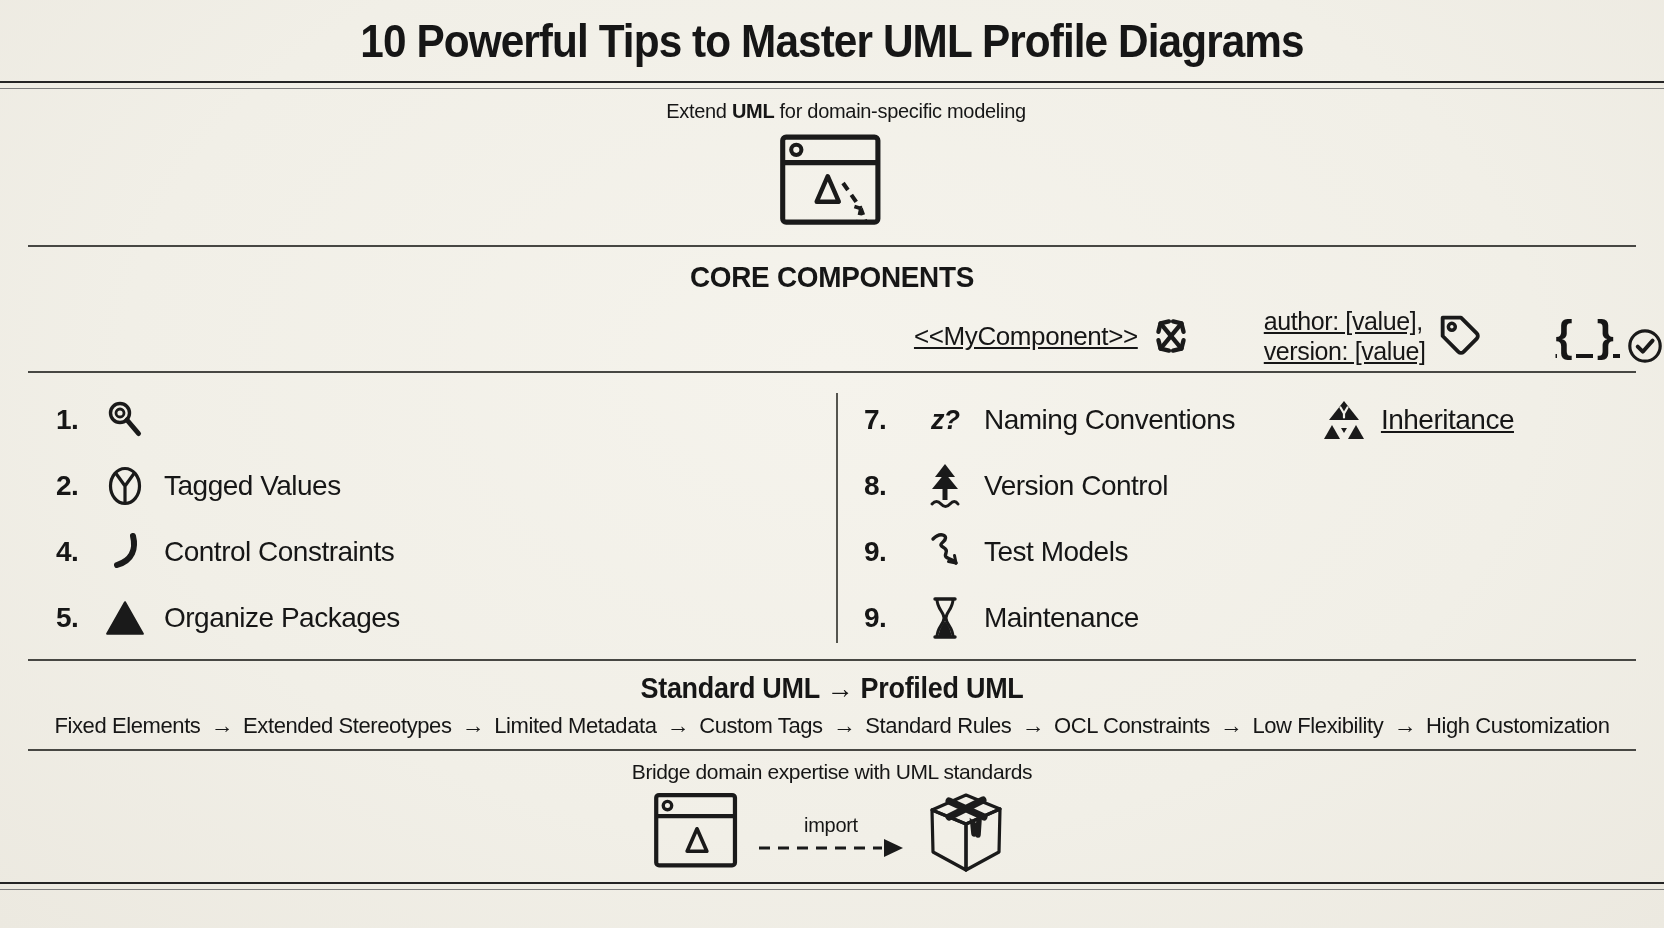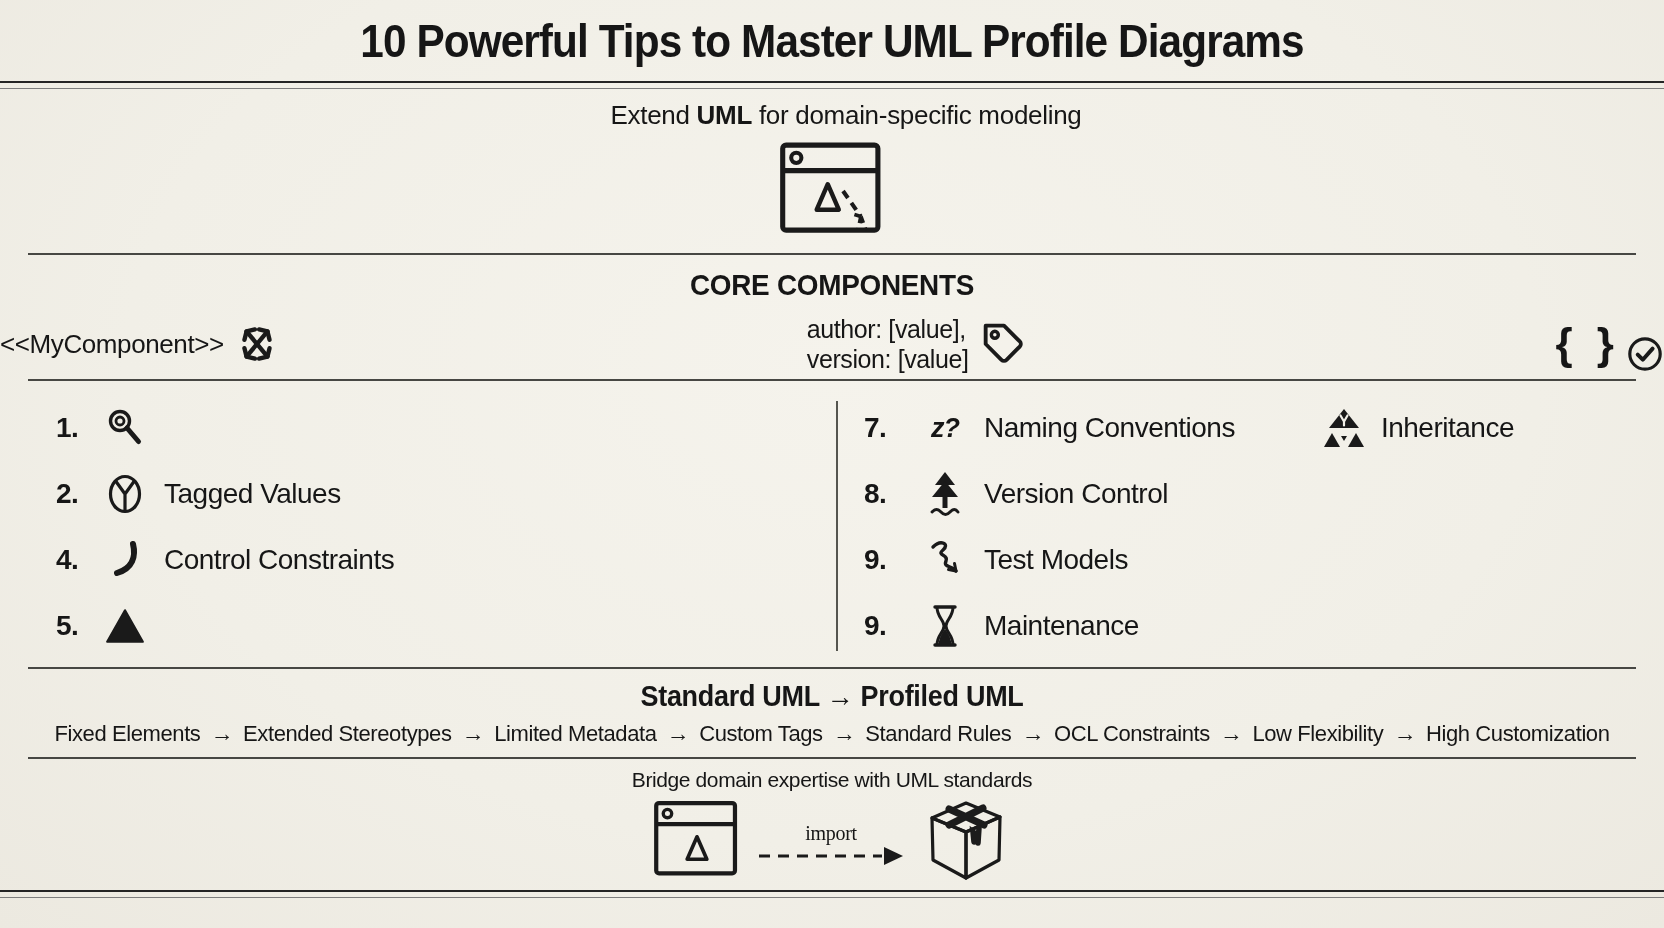--- a/index.html
+++ b/index.html
@@ -14,28 +14,28 @@
   .condensed-sm{transform:scaleX(.93);transform-origin:50% 50%;}
 
   .page-title{
     margin-top:14px;font-size:47px;font-weight:700;letter-spacing:-1px;
     line-height:1.15;white-space:nowrap;
   }
   .double-rule{height:5px;border-top:2.5px solid #242424;border-bottom:1.5px solid #7d7d7d;margin-top:13px;}
   .double-rule.bottom{margin-top:7px;}
   .rule{border-top:2px solid #474743;margin:0 28px;}
 
-  .hook-text{margin-top:11px;font-size:26px;letter-spacing:-0.3px;margin-left:28px;}
+  .hook-text{margin-top:11px;font-size:20px;letter-spacing:-0.3px;margin-left:28px;}
   .hook-text b{font-weight:700;}
   .hook-icon-wrap{margin-top:9px;display:flex;justify-content:center;}
 
   .section-heading{font-size:30px;font-weight:700;letter-spacing:-0.3px;margin-top:13px;white-space:nowrap;}
 
   .core-row{
-    margin-top:7px;height:70px;display:flex;justify-content:space-between;align-items:center;gap:28px;
+    margin-top:7px;height:70px;display:flex;justify-content:flex-end;align-items:center;gap:72px;text-decoration:underline;
   }
   .core-item{display:flex;align-items:center;gap:12px;}
   .core-label{font-size:26px;letter-spacing:-0.4px;white-space:nowrap;}
   .core-meta{font-size:25px;line-height:1.2;letter-spacing:-0.4px;text-align:left;}
   .braces{font-size:44px;font-weight:700;letter-spacing:6px;}
   .check-low{margin-top:20px;margin-left:-6px;}
 
   .tips{position:relative;padding-top:14px;height:272px;display:flex;}
   .tips-divider{position:absolute;left:836px;top:20px;height:250px;width:2px;background:#55554f;}
   .tips-col{display:flex;flex-direction:column;}
@@ -53,21 +53,21 @@
 
   .compare-heading{margin-top:11px;font-size:29px;font-weight:700;letter-spacing:-0.3px;white-space:nowrap;}
   .flow-row{margin-top:7px;font-size:22px;letter-spacing:-0.4px;white-space:nowrap;display:flex;justify-content:center;align-items:center;}
   .flow-step{padding:0 2px;}
   .flow-arrow{padding:0 8px;font-size:23px;}
   .flow-rule{margin-top:10px;}
 
   .cta-text{margin-top:9px;font-size:21px;letter-spacing:-0.4px;}
   .cta-row{margin-top:7px;display:flex;justify-content:center;align-items:center;gap:14px;height:84px;}
   .import-arrow{display:flex;flex-direction:column;align-items:center;margin-top:6px;}
-  .import-label{font-size:20px;letter-spacing:-0.3px;margin-bottom:-2px;font-family:Liberation Serif, serif;}
+  .import-label{font-size:20px;letter-spacing:-0.3px;margin-bottom:-2px;}
 
   svg.icon{display:block;color:#1a1a1a;}
   .hidden-defs{position:absolute;width:0;height:0;overflow:hidden;}
 </style>
 </head>
 <body>
 
 <svg class="hidden-defs" aria-hidden="true">
   <defs>
     <symbol id="i-window-cursor" viewBox="0 0 64 60">
@@ -236,35 +236,36 @@
         </span>
       <span class="tip-label">Control Constraints</span>
     </div>
     <div class="tip-row">
       <span class="tip-num">5.</span>
       <span class="tip-icon">
           <svg class="icon" width="42" height="38">
             <use href="#i-triangle"></use>
           </svg>
         </span>
+      <span class="tip-label">Organize Packages</span>
     </div>
   </div>
 
   <div class="tips-col right">
     <div class="tip-row">
       <span class="tip-num">7.</span>
       <span class="tip-icon naming-glyph">z?</span>
       <span class="tip-label">Naming Conventions</span>
       <span class="tip-extra">
         <span>
             <svg class="icon" width="46" height="42">
               <use href="#i-inheritance"></use>
             </svg>
           </span>
-        <span class="tip-label" style="margin-left:0;">Inheritance</span>
+        <span class="tip-label" style="margin-left:0;text-decoration:underline;">Inheritance</span>
       </span>
     </div>
     <div class="tip-row">
       <span class="tip-num">8.</span>
       <span class="tip-icon">
           <svg class="icon" width="36" height="48">
             <use href="#i-tree"></use>
           </svg>
         </span>
       <span class="tip-label">Version Control</span>

